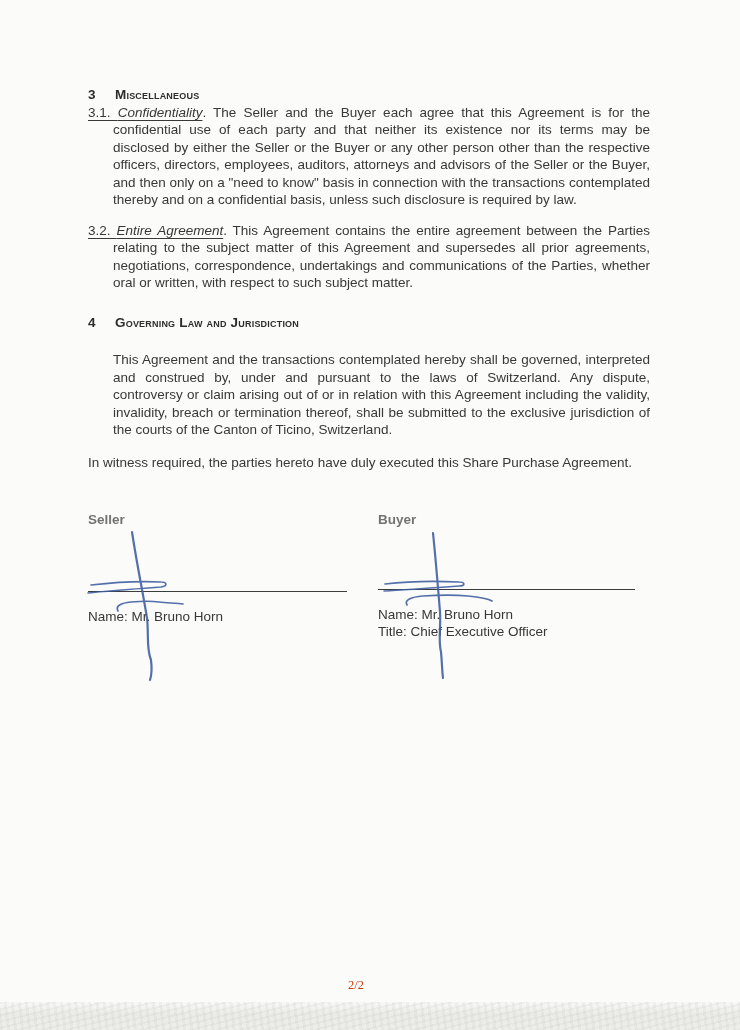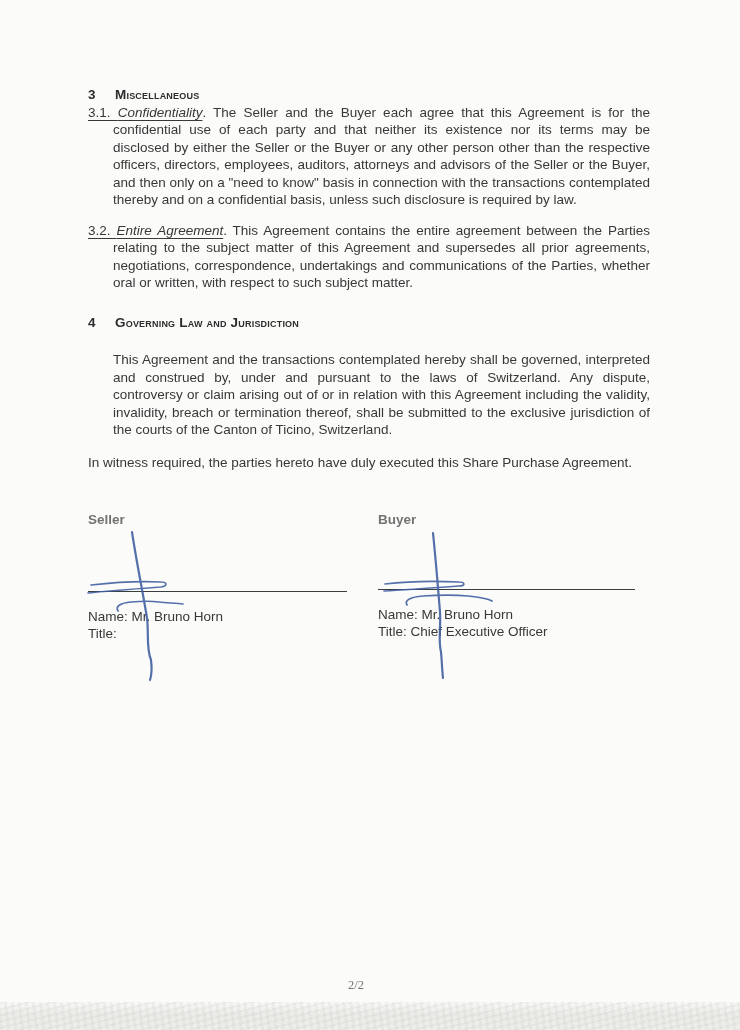--- a/index.html
+++ b/index.html
@@ -40,21 +40,21 @@
   .sig-col.right{margin-left:31px;width:257px;}
   .sig-role,.sig-party{font-weight:bold;color:#737373;}
   .sig-line{height:0;border-bottom:1.6px solid #3c3c3c;margin-top:62px;}
   .sig-col.right .sig-line{margin-top:60px;}
   .sig-name{margin-top:16px;}
   .ink-overlay{position:absolute;left:0;top:0;pointer-events:none;}
   .page-number{
     position:absolute;left:0;top:977px;width:712px;
     text-align:center;
     font-family:"Liberation Serif","DejaVu Serif",serif;
-    font-size:12.5px;color:#737373;
+    font-size:12.5px;color:#c2410c;
   }
   .scan-band{
     position:absolute;left:0;bottom:0;width:740px;height:28px;
     background:
       repeating-linear-gradient(83deg, rgba(180,180,175,.12) 0 3px, rgba(255,255,255,0) 3px 7px),
       repeating-linear-gradient(-14deg, rgba(170,170,165,.10) 0 2px, rgba(255,255,255,0) 2px 6px),
       linear-gradient(#f8f8f6, #ebebe8 45%, #eeeeea);
   }
 </style>
 </head>
@@ -84,21 +84,20 @@
 
     <div class="indent-para">This Agreement and the transactions contemplated hereby shall be governed, interpreted and construed by, under and pursuant to the laws of Switzerland. Any dispute, controversy or claim arising out of or in relation with this Agreement including the validity, invalidity, breach or termination thereof, shall be submitted to the exclusive jurisdiction of the courts of the Canton of Ticino, Switzerland.</div>
 
     <div class="witness">In witness required, the parties hereto have duly executed this Share Purchase Agreement.</div>
 
     <div class="sig-area">
       <div class="sig-col">
         <div class="sig-role">Seller</div>
         <div class="sig-line"></div>
         <div class="sig-name">Name: Mr. Bruno Horn</div>
-        <div>Title:</div>
       </div>
       <div class="sig-col right">
         <div class="sig-role">Buyer</div>
         <div class="sig-line"></div>
         <div class="sig-name">Name: Mr. Bruno Horn</div>
         <div>Title: Chief Executive Officer</div>
       </div>
     </div>
 
   </div>

